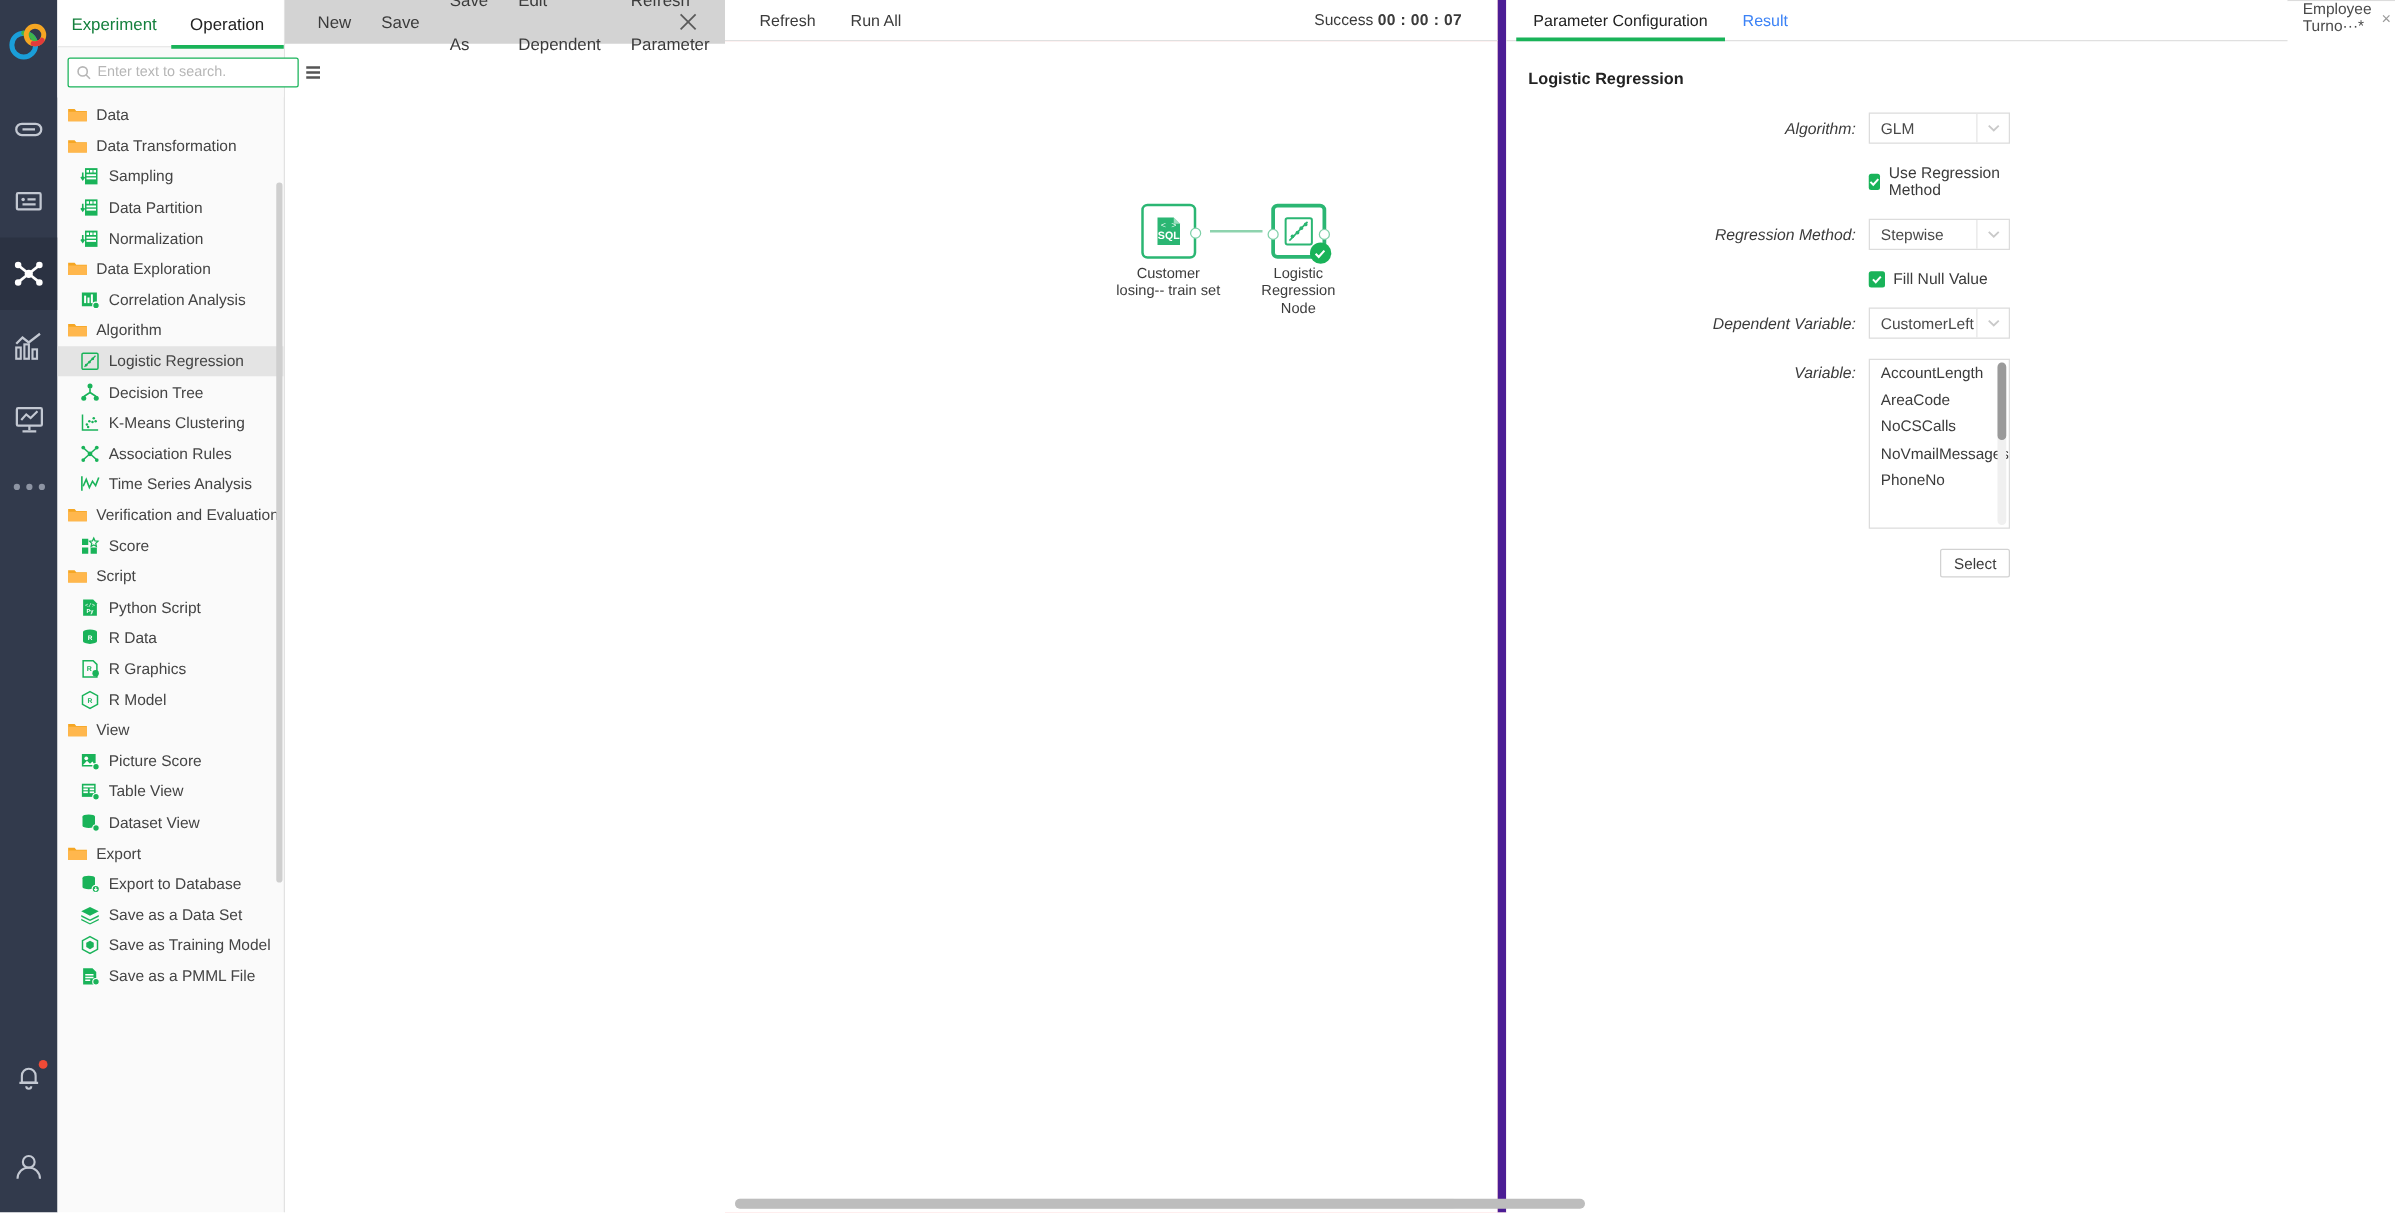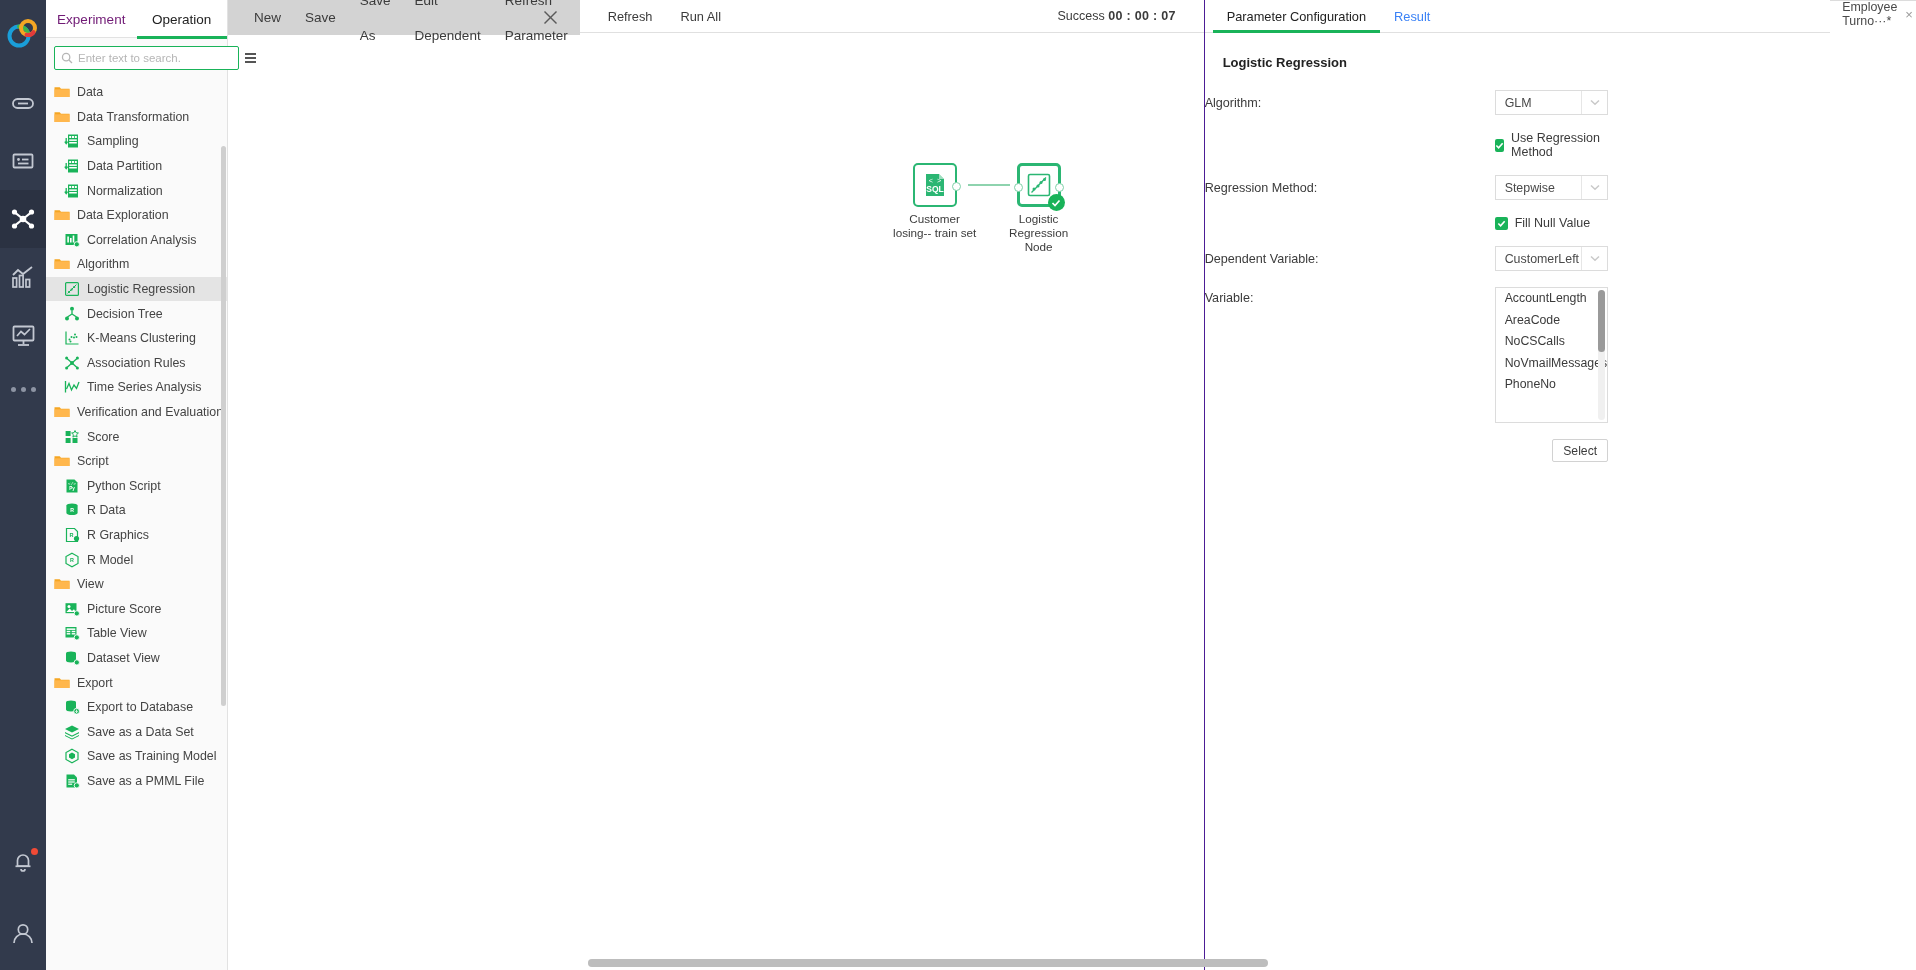--- a/index.html
+++ b/index.html
@@ -39,21 +39,21 @@
 
   
   .leftpanel {
     width: 182px; flex: 0 0 182px; height: 970px;
     background: #fafafa; border-right: 1px solid #e2e2e2;
     display: flex; flex-direction: column; position: relative;
   }
   .lp-tabs { display: flex; height: 38px; background: #fff; border-bottom: 1px solid #e2e2e2; }
   .lp-tab {
     flex: 1; display: flex; align-items: center; justify-content: center;
-    font-size: 13.5px; color: #701a75; cursor: pointer; position: relative; height: 38px;
+    font-size: 13.5px; color: #15803d; cursor: pointer; position: relative; height: 38px;
   }
   .lp-tab.active { color: #222; }
   .lp-tab.active::after {
     content:""; position:absolute; left:0; right:0; bottom:-1px; height:3px; background:#19b359;
   }
   .lp-search-row { display:flex; align-items:center; padding: 8px 8px 8px 8px; gap:6px; background:#fafafa; }
   .lp-search {
     flex:1; height: 24px; border:1px solid #19b359; background:#fff; border-radius:2px;
     display:flex; align-items:center; padding: 0 6px; gap:5px;
   }
@@ -87,21 +87,21 @@
   }
   .menu-item { padding: 0 12px; font-size: 13.5px; color:#3b3b3b; cursor:pointer; line-height:35px; }
   .win-close {
     position:absolute; right: 14px; top:0; height:35px; width:30px;
     display:flex; align-items:center; justify-content:center; cursor:pointer;
   }
 
   .body-split { flex:1; display:flex; min-height:0; }
 
   
-  .canvascol { width: 625px; flex:0 0 625px; display:flex; flex-direction:column; border-right:1px solid #4c1d95; background:#fca5a5; }
+  .canvascol { width: 625px; flex:0 0 625px; display:flex; flex-direction:column; border-right:7px solid #4c1d95; background:#fca5a5; }
   .canvas-toolbar {
     height: 33px; border-bottom:1px solid #e0e0e0; display:flex; align-items:center;
     padding-left: 14px; gap:0; background:#fff; position:relative;
   }
   .ct-btn { padding:0 14px; font-size:12.8px; color:#3b3b3b; cursor:pointer; line-height:33px; }
   .ct-status { position:absolute; right: 28px; font-size:12.5px; color:#3b3b3b; }
   .ct-status b { font-weight:bold; letter-spacing:0.3px; }
   .canvas {
     flex:1; position:relative; background:#fff; overflow:hidden;
   }
@@ -134,21 +134,21 @@
   .configcol { flex:1; display:flex; flex-direction:column; background:#fff; min-width:0; }
   .cfg-tabs { height:33px; display:flex; border-bottom:1px solid #e0e0e0; padding-left: 8px; }
   .cfg-tab {
     padding: 0 14px; font-size:12.8px; color:#3b82f6; line-height:33px; cursor:pointer; position:relative;
   }
   .cfg-tab.active { color:#222; }
   .cfg-tab.active::after { content:""; position:absolute; left:0; right:0; bottom:-1px; height:3px; background:#19b359; }
   .cfg-body { flex:1; padding: 22px 0 0 0; overflow:hidden; }
   .cfg-title { font-size:13px; font-weight:bold; color:#222; padding-left: 18px; margin-bottom: 20px; }
   .frow { display:flex; align-items:center; margin-bottom: 16px; padding-right: 222px; }
-  .flabel { width: 290px; flex:0 0 290px; text-align:left; font-size:12.6px; color:#3b3b3b; padding-right:10px; }
+  .flabel { width: 290px; flex:0 0 290px; text-align:right; font-size:12.6px; color:#3b3b3b; padding-right:10px;font-style:italic; }
   .fctl { flex:1; min-width:0; }
   .select-box {
     height: 25px; border:1px solid #dcdcdc; background:#fff; display:flex; align-items:center;
     font-size:12.4px; color:#4a4a4a; position:relative; cursor:pointer;
   }
   .select-box .val { padding-left: 9px; flex:1; }
   .select-box .arrow {
     width: 26px; height:100%; border-left:1px solid #e6e6e6;
     display:flex; align-items:center; justify-content:center;
   }

